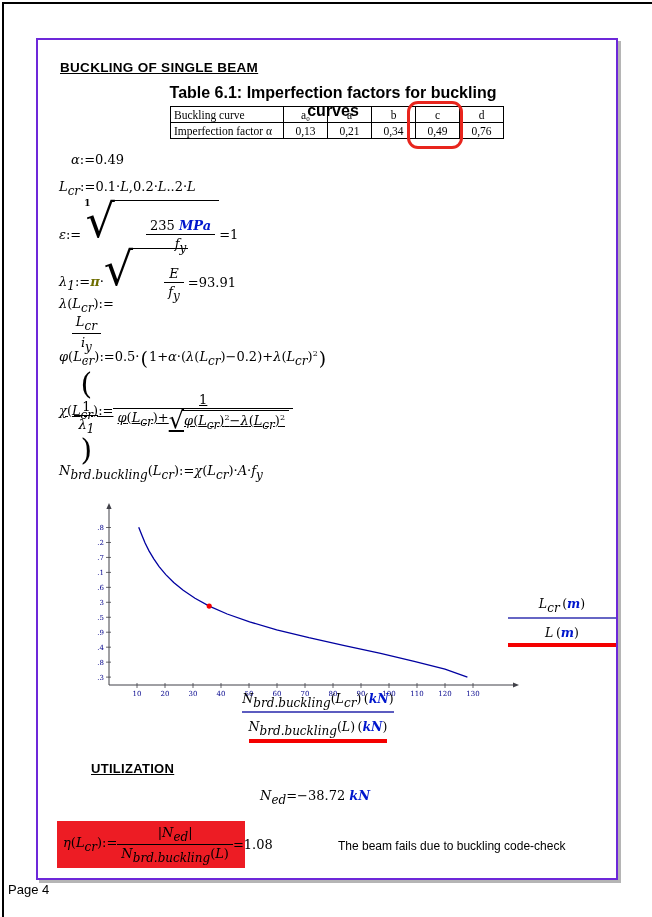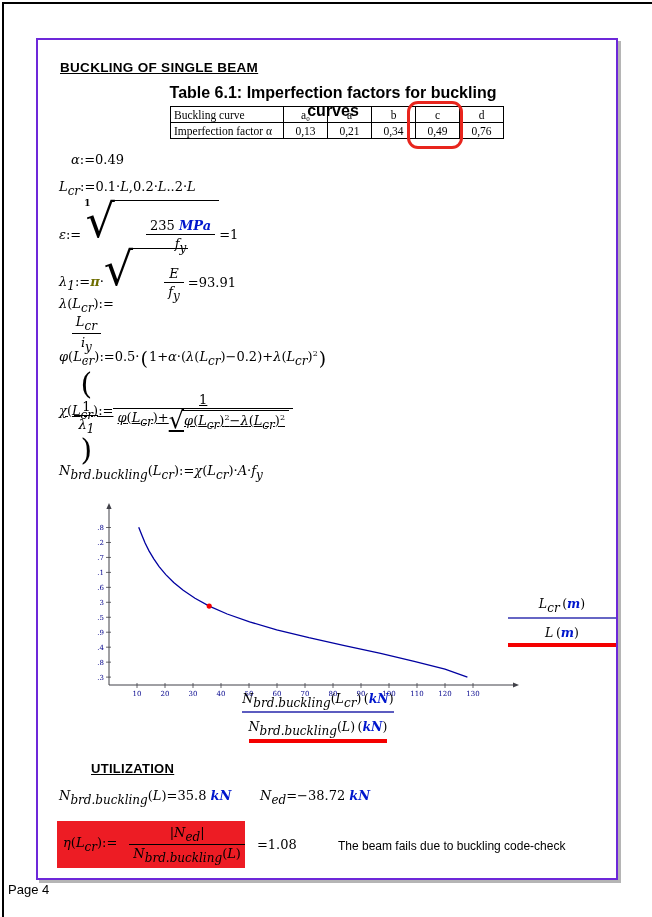--- a/index.html
+++ b/index.html
@@ -52,21 +52,21 @@
   .leg-line.red{border-top:4px solid #f40000;}
   .xlabels{position:absolute;left:130px;top:651px;width:300px;text-align:center;
       font-family:"DejaVu Serif",serif;font-style:italic;font-size:12.5px;}
   .xl{display:inline-block;padding-bottom:2px;}
   .xl.b1{border-bottom:2px solid #5c5cc0;margin-bottom:6px;}
   .xl.b2{border-bottom:4px solid #f40000;}
   .h2{position:absolute;left:22px;top:721px;font-size:13px;font-weight:bold;
       text-decoration:underline;letter-spacing:.3px;margin-left:31px;}
   .eta-box{position:absolute;left:19px;top:781px;width:188px;height:47px;
       background:#ed1c24;display:flex;align-items:center;}
-  .eta-box .math{position:static;margin-left:6px;gap:12px;}
+  .eta-box .math{position:static;margin-left:6px;}
   .conclusion{position:absolute;left:300px;top:799px;font-size:12px;}
   .pageno{position:absolute;left:8px;top:882px;font-size:13px;}
 </style>
 </head>
 <body>
 
 <div class="frame"></div>
 
 <div class="page">
 
@@ -237,23 +237,20 @@
     <div class="leg-line red"></div>
   </div>
 
   <div class="xlabels">
     <div><span class="xl b1"><span>N</span><sub class="ms">brd.buckling</sub><span class="n">(</span><span>L</span><sub class="ms">cr</sub><span class="n">)</span><span class="n"> </span><span class="n">(</span><span class="unit">kN</span><span class="n">)</span></span></div>
     <div><span class="xl b2"><span>N</span><sub class="ms">brd.buckling</sub><span class="n">(</span><span>L</span><span class="n">)</span><span class="n"> </span><span class="n">(</span><span class="unit">kN</span><span class="n">)</span></span></div>
   </div>
 
   <div class="h2">UTILIZATION</div>
 
-  <div class="math" style="left:21px;top:748px;">
-    <span class="grp"><span>N</span><sub class="ms">brd.buckling</sub><span class="n">(</span><span>L</span><span class="n">)</span><span class="n">=</span><span class="n">35.8</span><span class="n"> </span><span class="unit">kN</span></span>
-  </div>
 
   <div class="math" style="left:222px;top:748px;">
     <span class="grp"><span>N</span><sub class="ms">ed</sub><span class="n">=</span><span class="n">−38.72</span><span class="n"> </span><span class="unit">kN</span></span>
   </div>
 
   <div class="eta-box">
     <div class="math">
       <span class="grp"><span>η</span><span class="n">(</span><span>L</span><sub class="ms">cr</sub><span class="n">)</span><span class="n">:=</span></span>
       <span class="frac">
         <span class="num"><span class="n">|</span><span>N</span><sub class="ms">ed</sub><span class="n">|</span></span>

